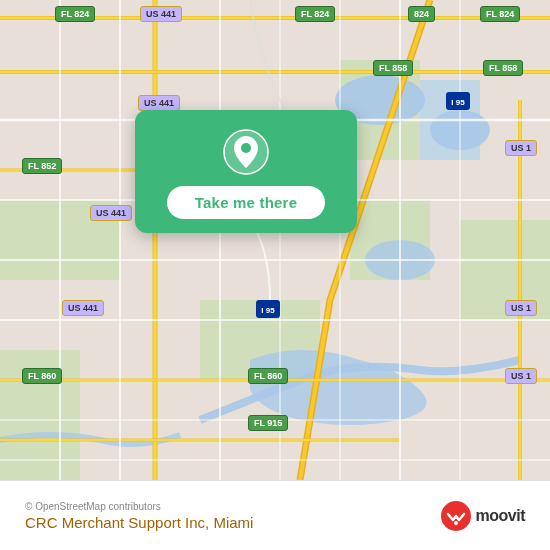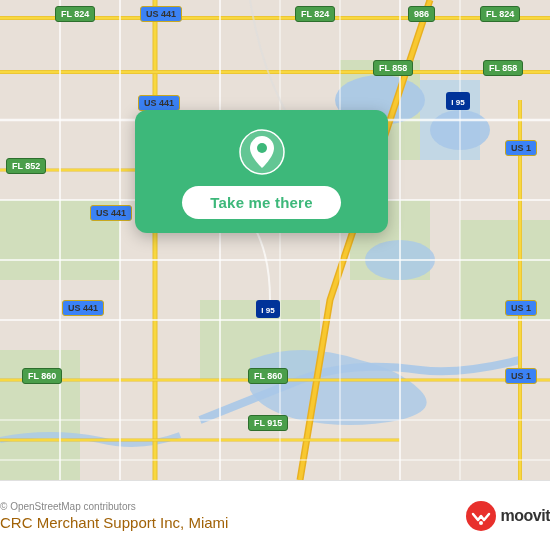--- a/index.html
+++ b/index.html
@@ -26,21 +26,21 @@
       height: 100%;
       position: absolute;
       top: 0; left: 0;
     }
 
     
     .popup-card {
       position: absolute;
       top: 110px;
       left: 135px;
-      width: 253px;
+      width: 222px;
       background: #3db87a;
       border-radius: 12px;
       display: flex;
       flex-direction: column;
       align-items: center;
       padding: 18px 20px 14px 20px;
       box-shadow: 0 4px 16px rgba(0,0,0,0.25);
       z-index: 10;
     }
 
@@ -64,21 +64,21 @@
 
     
     #bottom-bar {
       width: 550px;
       height: 70px;
       background: white;
       border-top: 1px solid #e0e0e0;
       display: flex;
       align-items: center;
       justify-content: space-between;
-      padding: 0 0;
+      padding: 0 25px;
     }
 
     .bottom-left {
       display: flex;
       flex-direction: column;
     }
 
     .attribution {
       font-size: 10px;
       color: #888;
@@ -120,21 +120,21 @@
       white-space: nowrap;
     }
 
     .badge-green {
       background: #4a9e4a;
       color: white;
       border: 1px solid #2d6e2d;
     }
 
     .badge-yellow {
-      background: #3b82f6;
+      background: #c4b5fd;
       color: #333;
       border: 1px solid #c8a820;
     }
   </style>
 </head>
 <body>
 
 <div id="map-container">
 
   <svg class="map-svg" viewBox="0 0 550 480" xmlns="http://www.w3.org/2000/svg">
@@ -205,31 +205,31 @@
     <rect x="256" y="300" width="24" height="18" rx="3" fill="#003399"></rect>
     <text x="268" y="313" text-anchor="middle" fill="white" font-size="8" font-weight="bold">I 95</text>
   </svg>
 
   <div class="road-badge badge-green" style="top:6px;left:55px;">FL 824</div>
 
   <div class="road-badge badge-yellow" style="top:6px;left:140px;">US 441</div>
 
   <div class="road-badge badge-green" style="top:6px;left:295px;">FL 824</div>
 
-  <div class="road-badge badge-green" style="top:6px;left:408px;">986</div>
+  <div class="road-badge badge-green" style="top:6px;left:408px;">824</div>
 
   <div class="road-badge badge-green" style="top:6px;left:480px;">FL 824</div>
 
   <div class="road-badge badge-green" style="top:60px;left:373px;">FL 858</div>
 
   <div class="road-badge badge-green" style="top:60px;left:483px;">FL 858</div>
 
   <div class="road-badge badge-yellow" style="top:95px;left:138px;">US 441</div>
 
-  <div class="road-badge badge-green" style="top:158px;left:6px;text-align:right;">FL 852</div>
+  <div class="road-badge badge-green" style="top:158px;left:22px;text-align:right;">FL 852</div>
 
   <div class="road-badge badge-yellow" style="top:140px;left:505px;">US 1</div>
 
   <div class="road-badge badge-yellow" style="top:205px;left:90px;">US 441</div>
 
   <div class="road-badge badge-yellow" style="top:300px;left:62px;">US 441</div>
 
   <div class="road-badge badge-green" style="top:368px;left:22px;">FL 860</div>
 
   <div class="road-badge badge-green" style="top:368px;left:248px;">FL 860</div>

